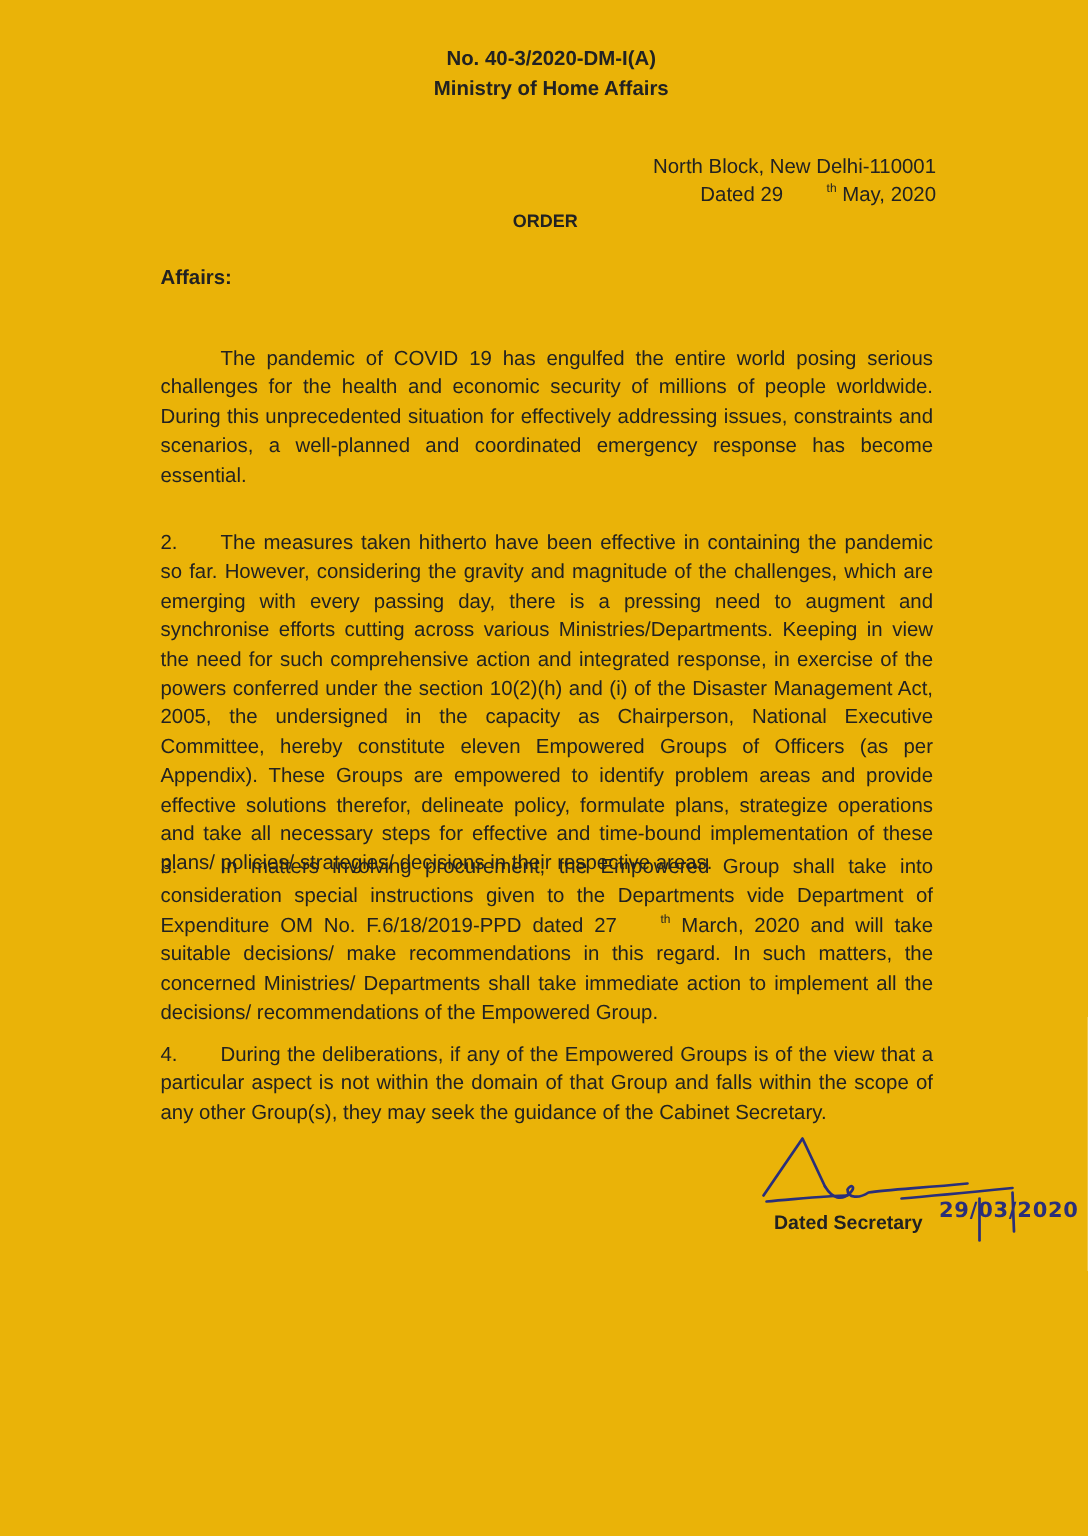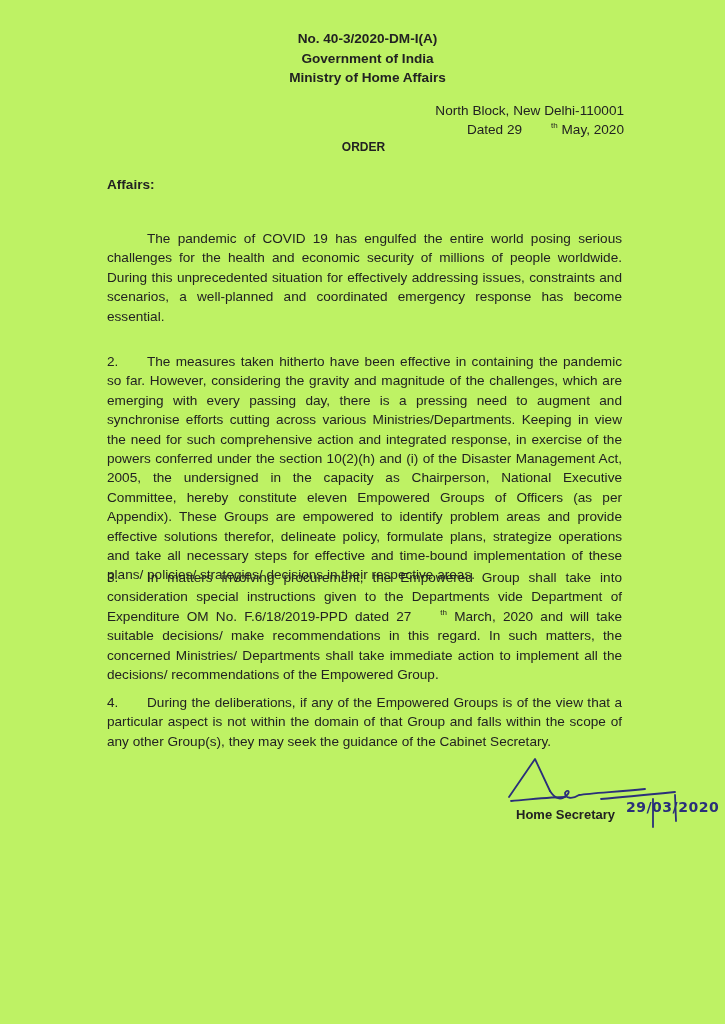--- a/index.html
+++ b/index.html
@@ -13,21 +13,21 @@
       color: #1f1f1f;
       font-family: "Liberation Sans", "DejaVu Sans", sans-serif;
       font-size: 13.6px;
       position: relative;
       overflow: hidden;
     }
     .page {
       position: absolute;
       left: 0; top: 0;
       width: 725px; height: 1024px;
-      background: #bef264;
+      background: #eab308;
     }
     .header-block {
       position: absolute;
       top: 29px;
       left: 0;
       width: 725px;
       text-align: center;
       font-weight: bold;
       line-height: 19.5px;
       font-size: 13.6px;
@@ -127,21 +127,20 @@
       letter-spacing: 0.5px;
     }
   </style>
 </head>
 <body>
 
 <div class="page">
 
   <div class="header-block">
     <div>No. 40-3/2020-DM-I(A)</div>
-    <div>Government of India</div>
     <div>Ministry of Home Affairs</div>
   </div>
 
   <div class="address-block">
     <div>North Block, New Delhi-110001</div>
     <div><span>Dated 29</span><sup>th</sup><span> May, 2020</span></div>
   </div>
 
   <div class="order-title"><span>ORDER</span></div>
 
@@ -169,17 +168,17 @@
     <svg class="signature-svg" width="225" height="90" viewBox="0 0 225 90">
       <g fill="none" stroke="#2a2f7a" stroke-width="1.8" stroke-linecap="round" stroke-linejoin="round">
         <path d="M14 42 L40 4 L55 36"></path>
         <path d="M16 46 C40 44, 58 42, 70 42"></path>
         <path d="M55 36 C60 44, 66 46, 72 40 C76 36, 72 34, 70 38 C70 44, 78 44, 84 40 C96 38, 120 37, 150 34"></path>
         <path d="M106 44 C130 42, 160 39, 180 37"></path>
         <path d="M158 44 L158 72"></path>
         <path d="M180 40 L181 66"></path>
       </g>
     </svg>
-    <span class="sig-title">Home Secretary</span>
+    <span class="sig-title">Dated Secretary</span>
     <span class="sig-date">29/03/2020</span>
   </div>
 
 </div>
 
 </body></html>

